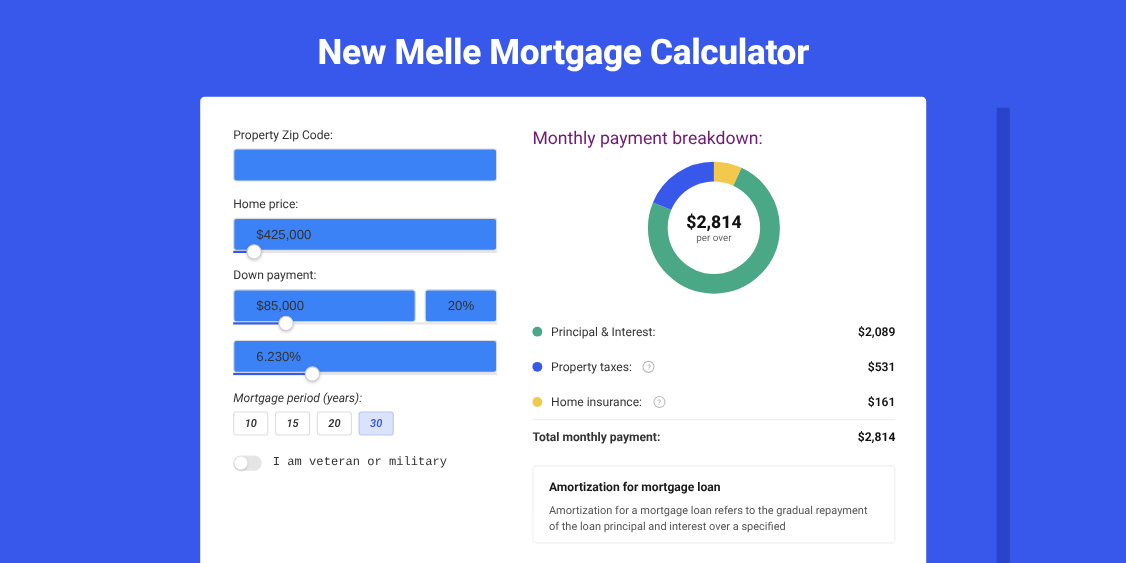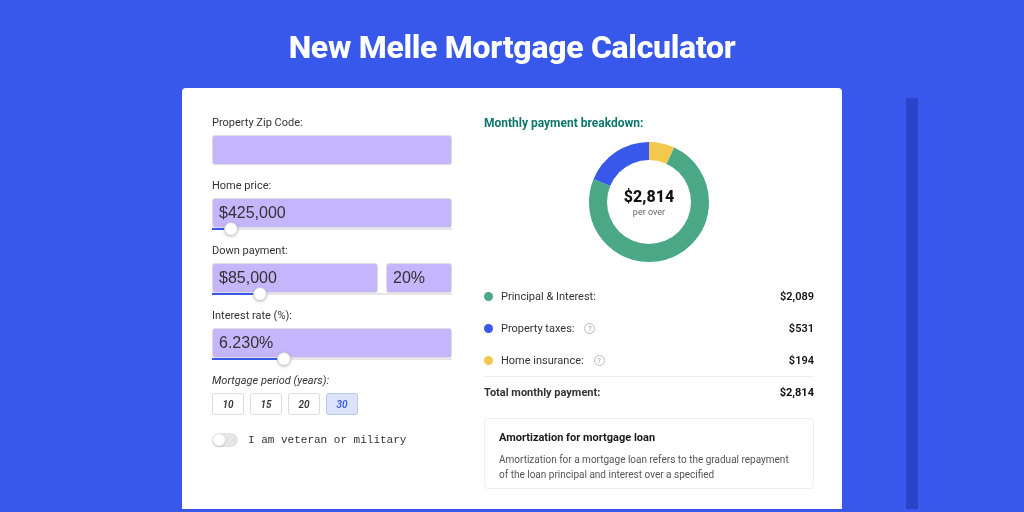--- a/index.html
+++ b/index.html
@@ -49,23 +49,23 @@
 .field-label {
   font-size: 11px;
   color: #333;
   margin-bottom: 6px;
 }
 .text-input {
   width: 100%;
   height: 30px;
   border: 1px solid #ddd;
   border-radius: 3px;
-  background: #c4b5fd;
-  font-size: 16px;
-  padding: 0 6px;
+  background: #3b82f6;
+  font-size: 12px;
+  padding: 0 20px;
   color: #333;
 }
 .field-block { margin-bottom: 14px; }
 .slider-track {
   position: relative;
   height: 2px;
   background: #e6e6e6;
   margin-top: 0px;
 }
 .slider-fill {
@@ -118,21 +118,21 @@
   background: #e5e5e5;
   position: relative;
 }
 .toggle-knob {
   width: 12px; height: 12px; border-radius: 50%; background: #fff;
   position: absolute; left: 1px; top: 1px;
   box-shadow: 0 1px 2px rgba(0,0,0,0.2);
 }
 .toggle-label { font-size: 11px; color: #333; font-family: Liberation Mono, monospace; }
 
-.section-title { font-size: 12px; font-weight: 700; color: #0f766e; margin-bottom: 10px;}
+.section-title { font-size: 16px; font-weight: 400; color: #701a75; margin-bottom: 10px;}
 
 .donut-wrap { display: flex; justify-content: center; margin: 6px 0 16px;}
 .donut { position: relative; width: 124px; height: 124px; }
 .donut-center {
   position: absolute; inset: 20px;
   background: #fff; border-radius: 50%;
   display: flex; flex-direction: column; align-items: center; justify-content: center;
 }
 .donut-val { font-size: 16px; font-weight: 800; color: #111; }
 .donut-sub { font-size: 9px; color: #666; margin-top: 1px;}
@@ -201,21 +201,20 @@
         <input class="text-input" value="$85,000" style="">
         <input class="text-input" value="20%" style="">
       </div>
       <div class="slider-track">
         <div class="slider-fill" style="width:20%"></div>
         <div class="slider-thumb" style="left:20%"></div>
       </div>
     </div>
 
     <div class="field-block">
-      <div class="field-label">Interest rate (%):</div>
       <input class="text-input" value="6.230%" style="">
       <div class="slider-track">
         <div class="slider-fill" style="width:30%"></div>
         <div class="slider-thumb" style="left:30%"></div>
       </div>
     </div>
 
     <div class="field-block" style="margin-bottom:8px;font-style:italic;">
       <div class="field-label">Mortgage period (years):</div>
       <div class="period-row" id="period-row">
@@ -267,21 +266,21 @@
               <span class="info-icon">?</span>
             </div>
             <span class="bk-val">$531</span>
           </div>
           <div class="breakdown-row">
             <div class="breakdown-left">
               <span class="dot" style="background: rgb(242, 201, 76);"></span>
               <span class="bk-label">Home insurance:</span>
               <span class="info-icon">?</span>
             </div>
-            <span class="bk-val">$194</span>
+            <span class="bk-val">$161</span>
           </div>
         </div>
 
     <div class="breakdown-row breakdown-total">
       <div class="breakdown-left">
         <span class="bk-label">Total monthly payment:</span>
       </div>
       <span class="bk-val">$2,814</span>
     </div>
 

